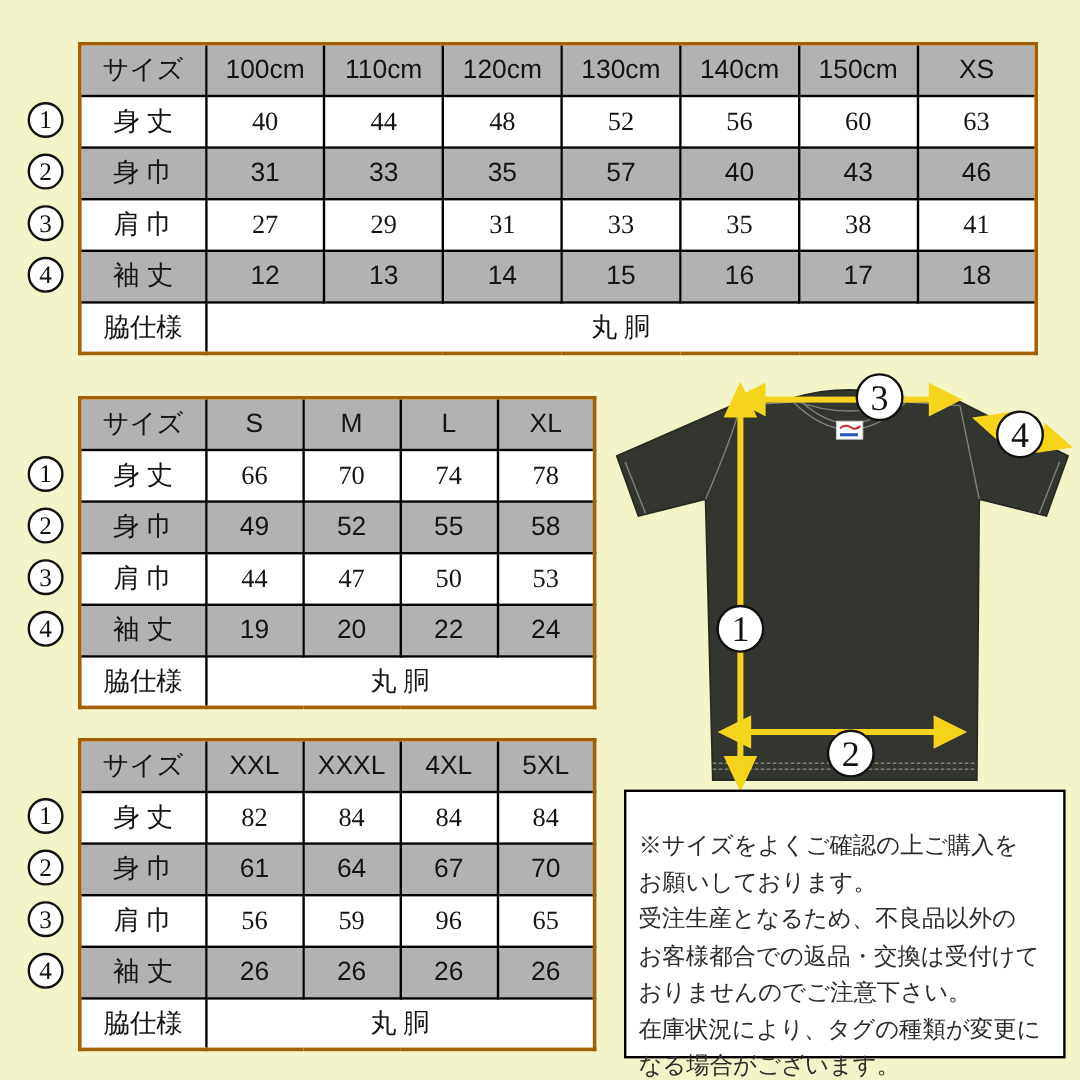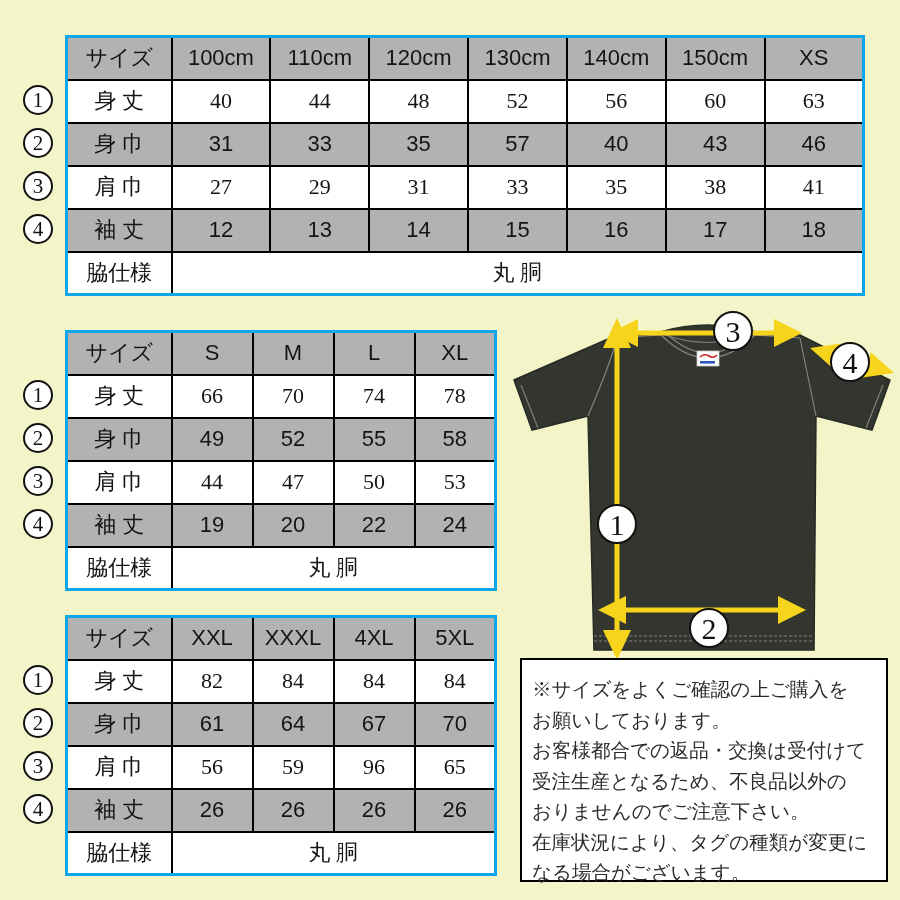--- a/index.html
+++ b/index.html
@@ -3,42 +3,42 @@
 <meta charset="utf-8">
 <style>
   html,body{margin:0;padding:0;}
   .canvas{
     position:relative;width:900px;height:900px;
     background:#f3f5c8;overflow:hidden;
     font-family:"Liberation Sans",sans-serif;
   }
   table.size-table{
     position:absolute;border-collapse:collapse;table-layout:fixed;
-    background:#fff;border:3px solid #0ea5e9;padding-left:36px;
+    background:#fff;border:3px solid #a16207;padding-left:36px;
   }
   .size-table td{
     border:2px solid #000;text-align:center;vertical-align:middle;
     font-size:22px;color:#141414;padding:0;overflow:hidden;white-space:nowrap;
   }
   .size-table tr{height:43px;}
   .row-gray td{background:#b2b2b2;}
   .row-white td{background:#ffffff;font-family:Liberation Serif, serif;}
   .t1{left:65px;top:35px;width:800px;}
   .t2{left:65px;top:330px;width:432px;}
   .t3{left:65px;top:615px;width:432px;}
   .marker{
     position:absolute;width:30px;height:30px;border-radius:50%;
     background:#ffffff;border:2px solid #111;box-sizing:border-box;
     font-family:"Liberation Serif",serif;font-size:21px;color:#111;
     display:flex;align-items:center;justify-content:center;line-height:1;
   }
   .note-box{
     position:absolute;left:520px;top:658px;width:368px;height:224px;
     background:#ffffff;border:2px solid #000;box-sizing:border-box;
-    padding:14px 8px 8px 10px;color:#2b2b2b;
+    padding:30px 8px 8px 10px;color:#2b2b2b;
   }
   .note-line{font-size:19.5px;line-height:30.5px;white-space:nowrap;}
   .note-line.indent{}
   .shirt-svg{position:absolute;left:500px;top:292px;}
 </style>
 </head>
 <body>
 
 <div class="canvas">
 
@@ -286,20 +286,20 @@
       <circle cx="117" cy="232" r="19" fill="#fff" stroke="#111" stroke-width="2"></circle>
       <text x="117" y="242.5">1</text>
       <circle cx="209" cy="336" r="19" fill="#fff" stroke="#111" stroke-width="2"></circle>
       <text x="209" y="346.5">2</text>
     </g>
   </svg>
 
   <div class="note-box">
     <div class="note-line">※サイズをよくご確認の上ご購入を</div>
     <div class="note-line indent">お願いしております。</div>
+    <div class="note-line indent">受注生産となるため、不良品以外の</div>
     <div class="note-line indent">お客様都合での返品・交換は受付けて</div>
-    <div class="note-line indent">受注生産となるため、不良品以外の</div>
     <div class="note-line indent">おりませんのでご注意下さい。</div>
     <div class="note-line indent">在庫状況により、タグの種類が変更に</div>
     <div class="note-line indent">なる場合がございます。</div>
   </div>
 
 </div>
 
 </body></html>

